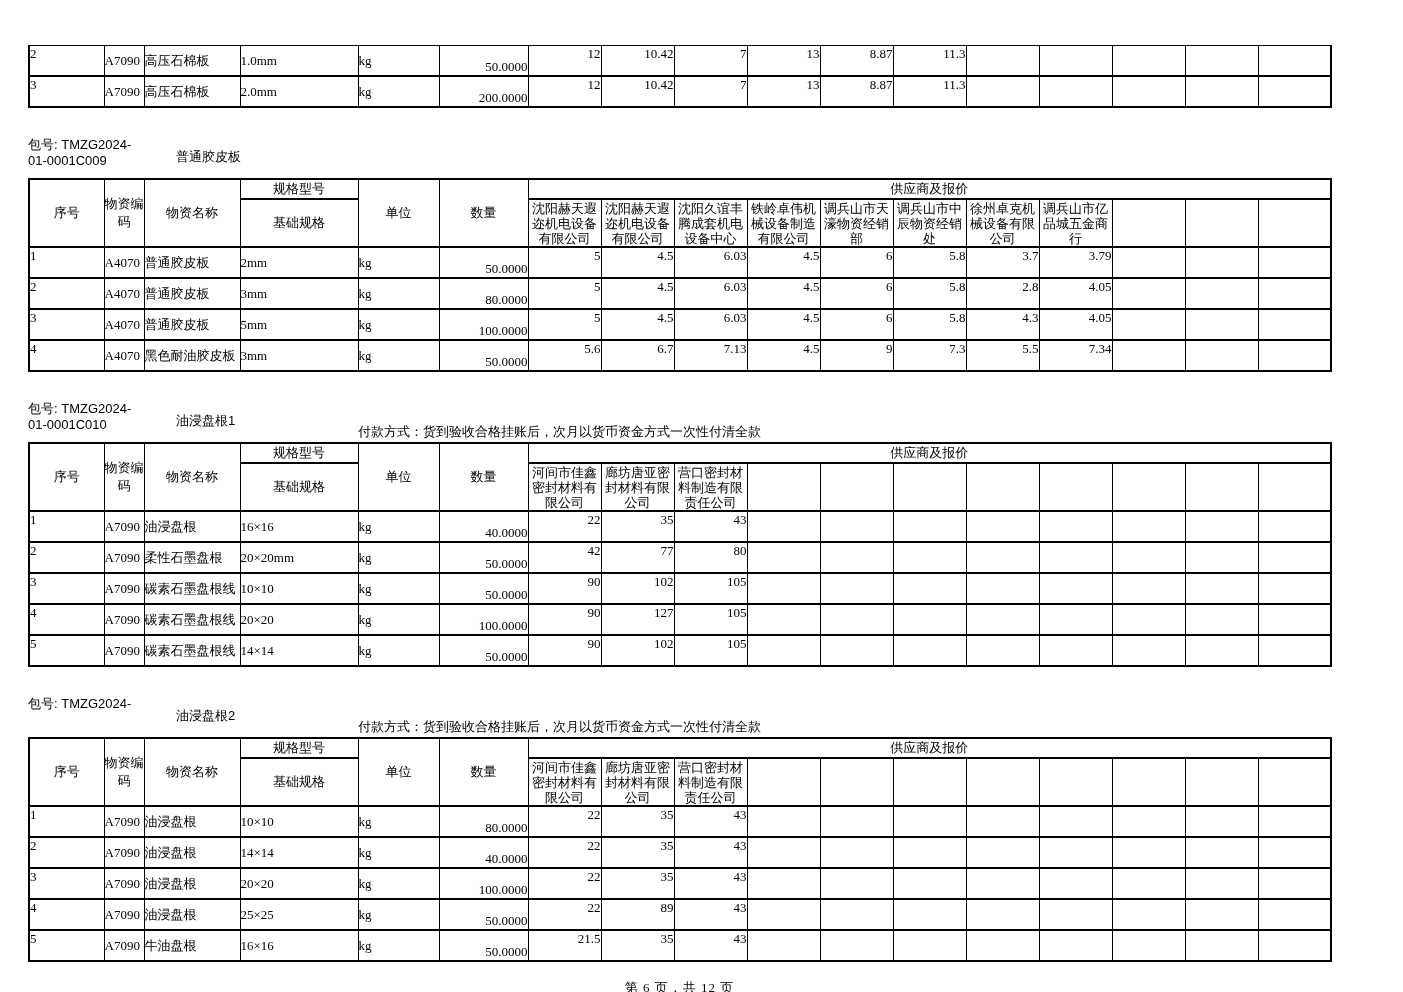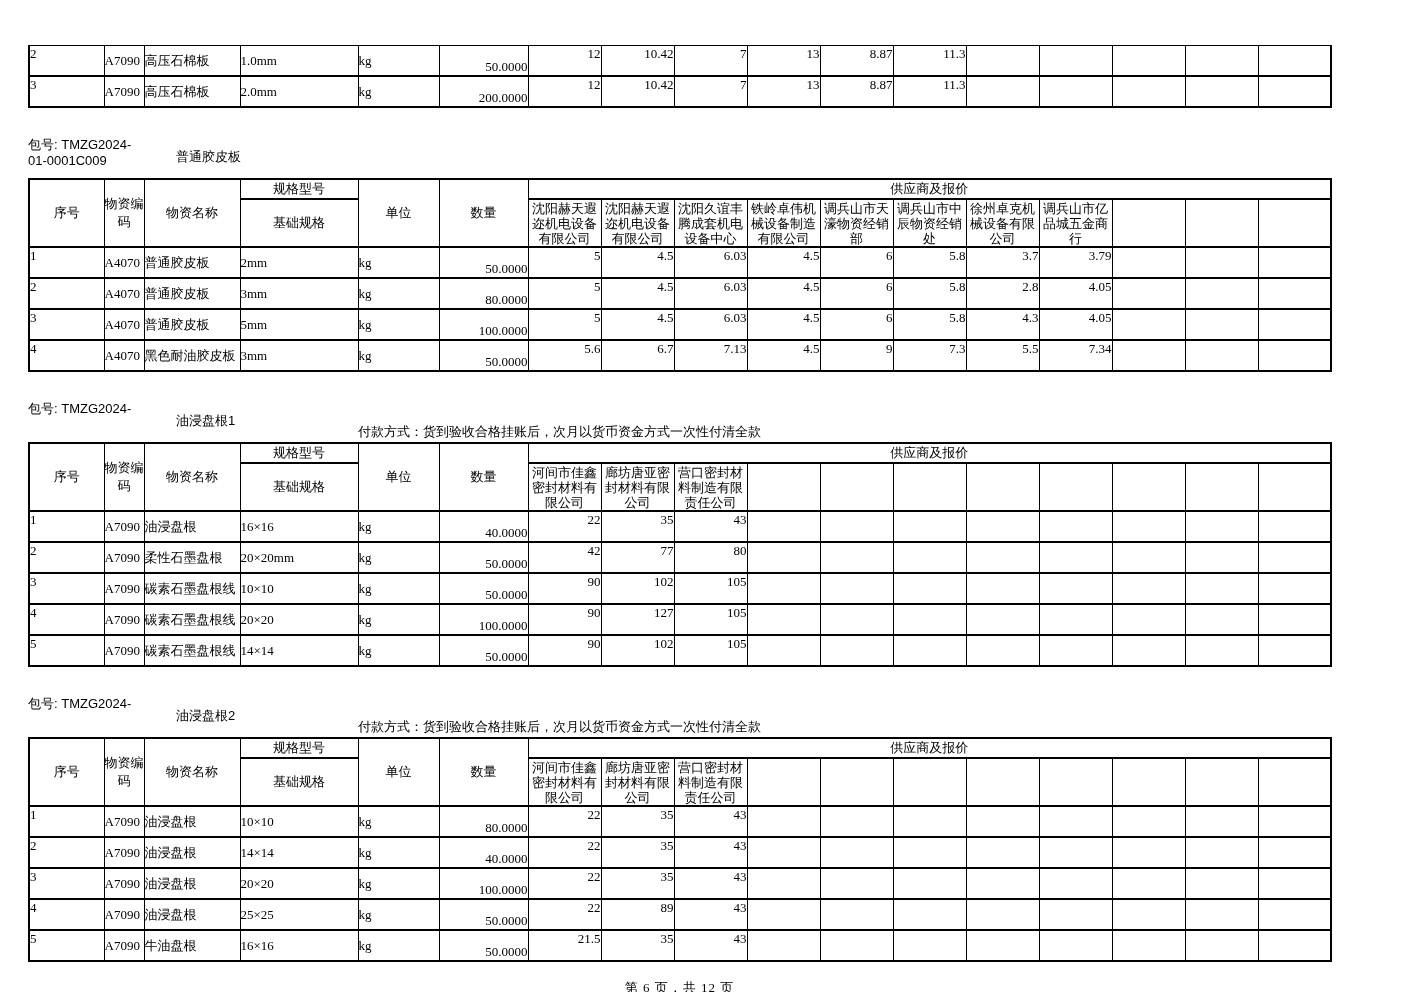--- a/index.html
+++ b/index.html
@@ -219,20 +219,21 @@
             <td class="c-quote">7.34</td>
             <td class="c-quote"></td>
             <td class="c-quote"></td>
             <td class="c-quote"></td>
           </tr>
         </tbody>
       </table>
       <div class="section-head">
         <div class="pkg">
           <div>包号: TMZG2024-</div>
+          <div>01-0001C010</div>
         </div>
         <div class="pkg-name">油浸盘根1</div>
         <div class="payment">付款方式：货到验收合格挂账后，次月以货币资金方式一次性付清全款</div>
       </div>
       <table class="grid">
         <colgroup>
           <col style="width: 75px;">
           <col style="width: 40px;">
           <col style="width: 96px;">
           <col style="width: 118px;">

